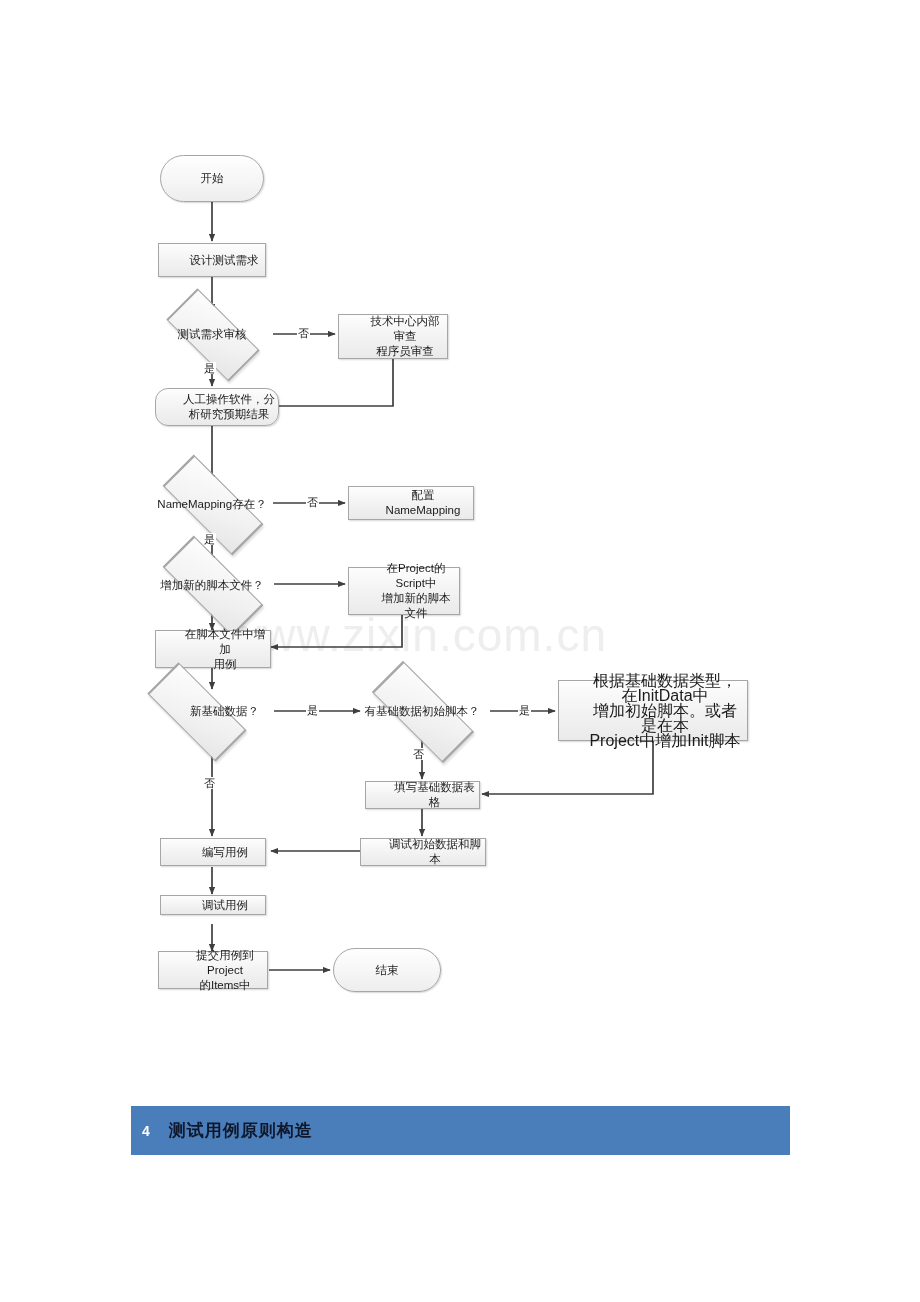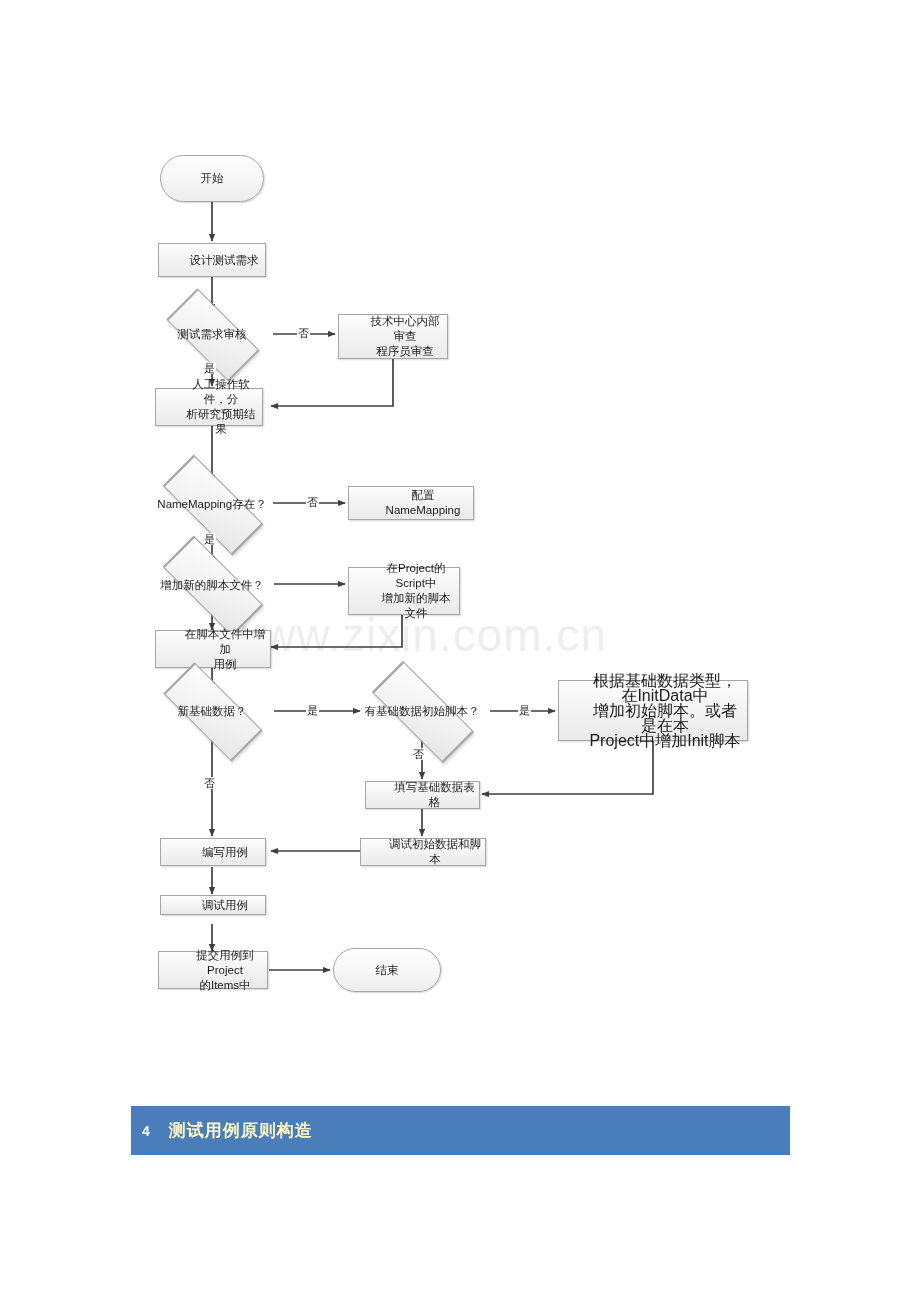--- a/index.html
+++ b/index.html
@@ -108,21 +108,21 @@
     align-items: center;
     box-sizing: border-box;
   }
   #heading-num {
     color: #ffffff;
     font-size: 14px;
     font-weight: bold;
     margin-left: 11px;
   }
   #heading-text {
-    color: #fef9c3;
+    color: #0f172a;
     font-size: 17px;
     font-weight: bold;
     margin-left: 19px;
     letter-spacing: 1px;
   }
 </style>
 </head>
 <body>
 
 <div id="page">
@@ -194,21 +194,21 @@
   <div class="node dec" style="left:152px; top:312px; width:120px; height:44px;">
     <span class="shape" style="width:40px; height:40px; margin-left:-20px; margin-top:-20px; transform:rotate(45deg) scale(2.1,1.05);"></span>
     <span class="txt">测试需求审核</span>
   </div>
 
   <div class="node proc" style="left:338px; top:314px; width:110px; height:45px;">
     <span class="txt" style="white-space:pre-line;">技术中心内部审查
 程序员审查</span>
   </div>
 
-  <div class="node proc" style="left:155px; top:388px; width:108px; height:38px;">
+  <div class="node proc" style="left:155px; top:388px; width:124px; height:38px;border-radius:13px;">
     <span class="txt" style="white-space:pre-line;">人工操作软件，分
 析研究预期结果</span>
   </div>
 
   <div class="node dec" style="left:145px; top:482px; width:134px; height:44px;">
     <span class="shape" style="width:40px; height:40px; margin-left:-20px; margin-top:-20px; transform:rotate(45deg) scale(2.35,1.05);"></span>
     <span class="txt">NameMapping存在？</span>
   </div>
 
   <div class="node proc" style="left:348px; top:486px; width:126px; height:34px;">
@@ -223,21 +223,21 @@
   <div class="node proc" style="left:348px; top:567px; width:112px; height:48px;">
     <span class="txt" style="white-space:pre-line;">在Project的Script中
 增加新的脚本文件</span>
   </div>
 
   <div class="node proc" style="left:155px; top:630px; width:116px; height:38px;">
     <span class="txt" style="white-space:pre-line;">在脚本文件中增加
 用例</span>
   </div>
 
-  <div class="node dec" style="left:146px; top:689px; width:132px; height:44px;">
+  <div class="node dec" style="left:130px; top:689px; width:132px; height:44px;justify-content:flex-end;">
     <span class="shape" style="width:40px; height:40px; margin-left:-20px; margin-top:-20px; transform:rotate(45deg) scale(2.3,1.05);"></span>
     <span class="txt">新基础数据？</span>
   </div>
 
   <div class="node dec" style="left:353px; top:689px; width:138px; height:44px;">
     <span class="shape" style="width:40px; height:40px; margin-left:-20px; margin-top:-20px; transform:rotate(45deg) scale(2.4,1.05);"></span>
     <span class="txt">有基础数据初始脚本？</span>
   </div>
 
   <div class="node proc" style="left:558px; top:680px; width:190px; height:61px; font-size:16px; line-height:15px;">

